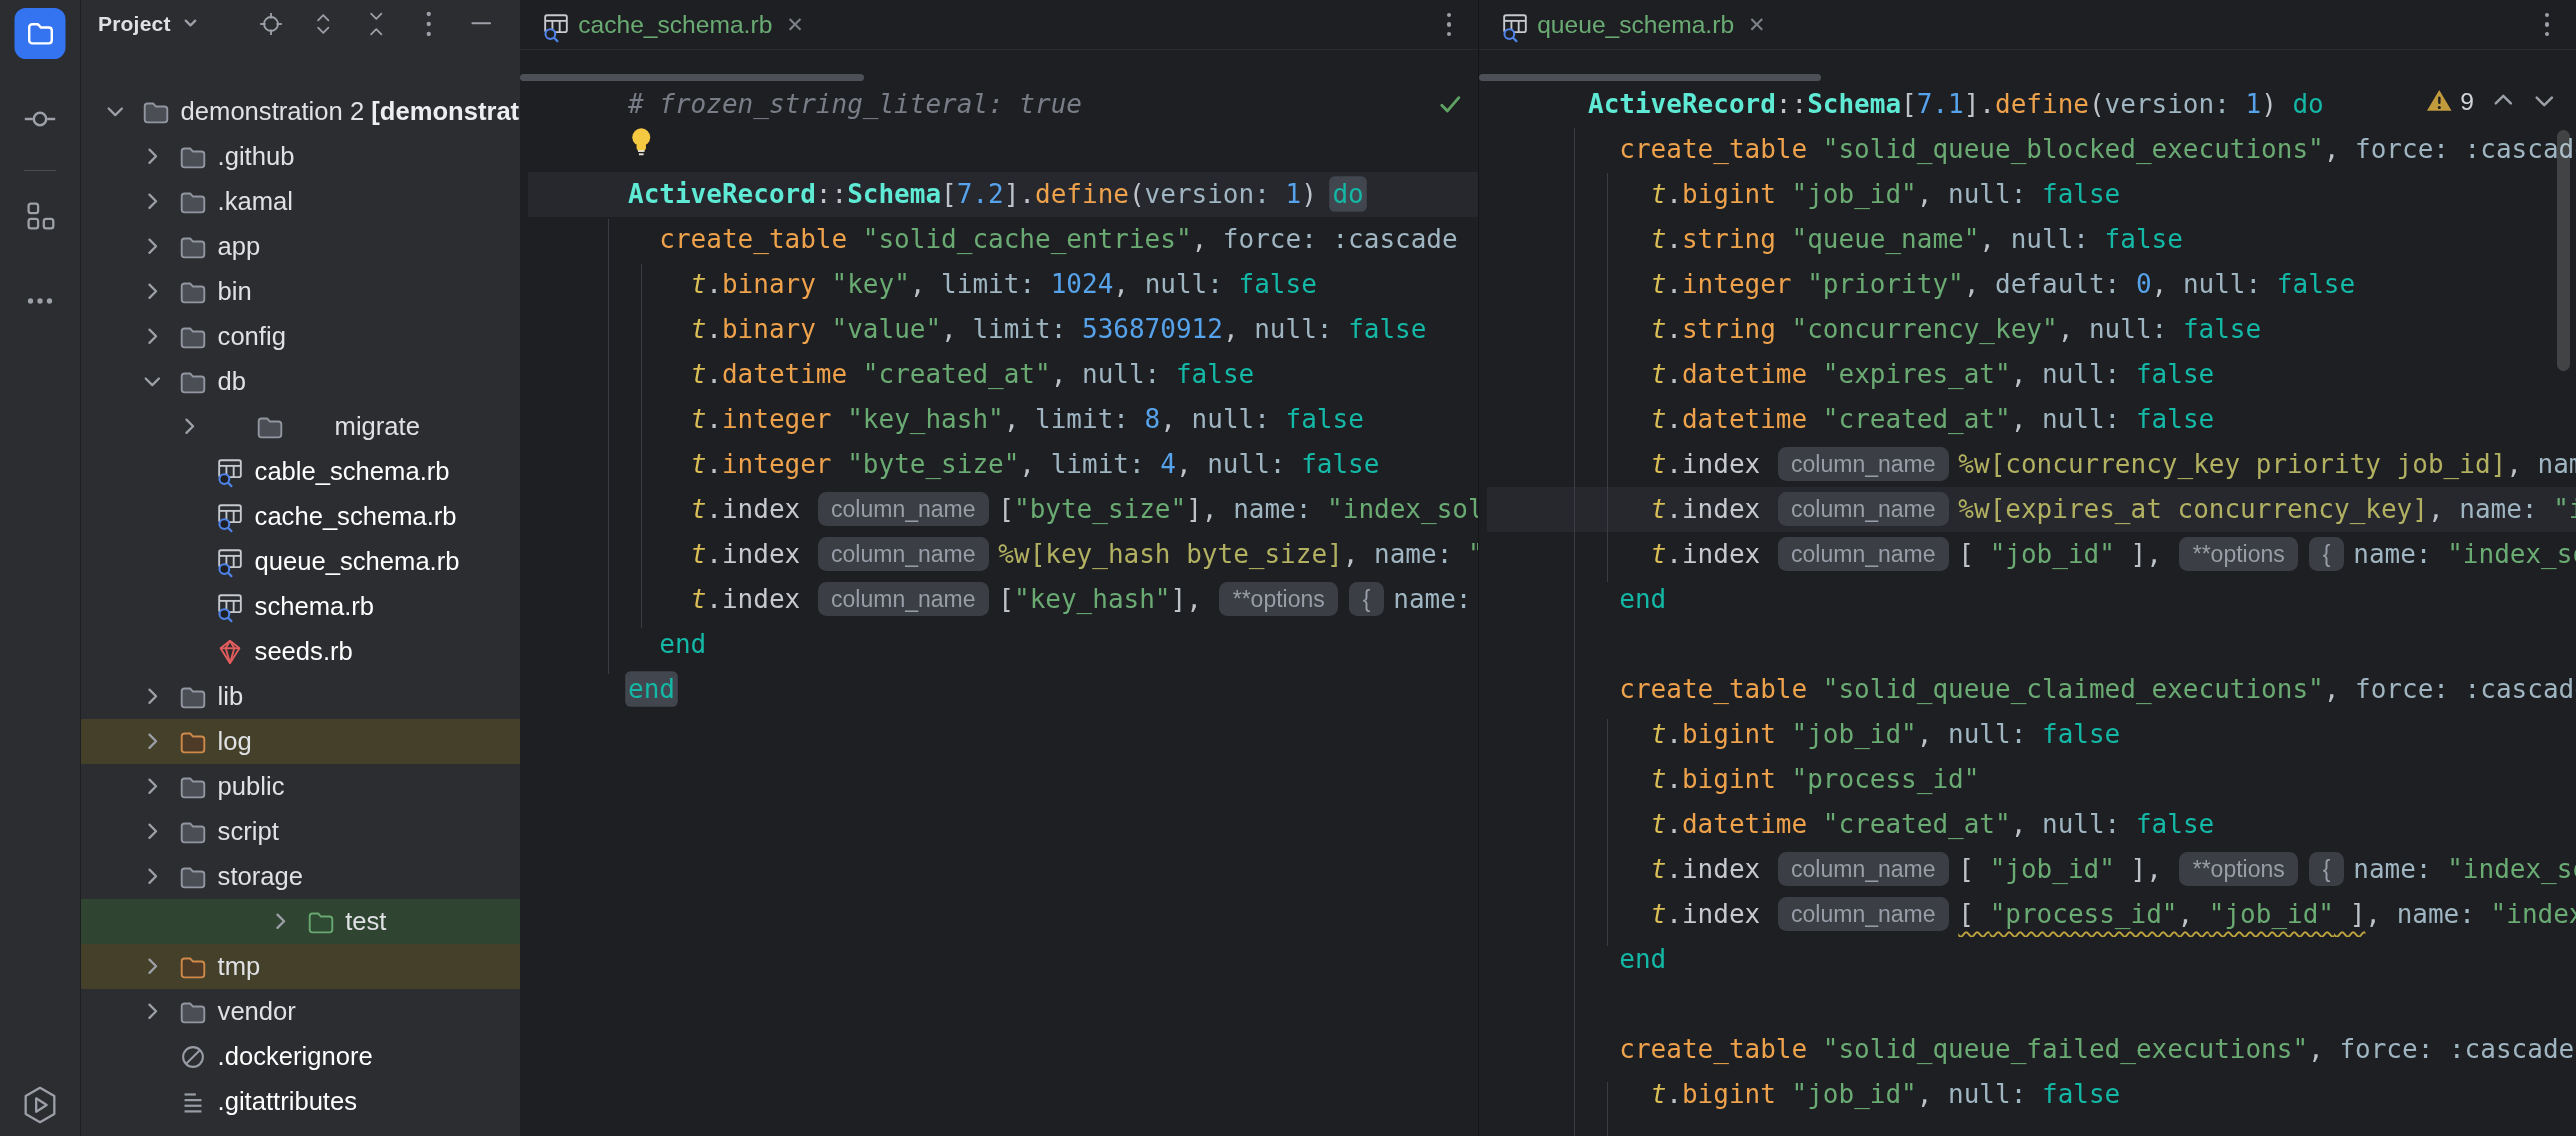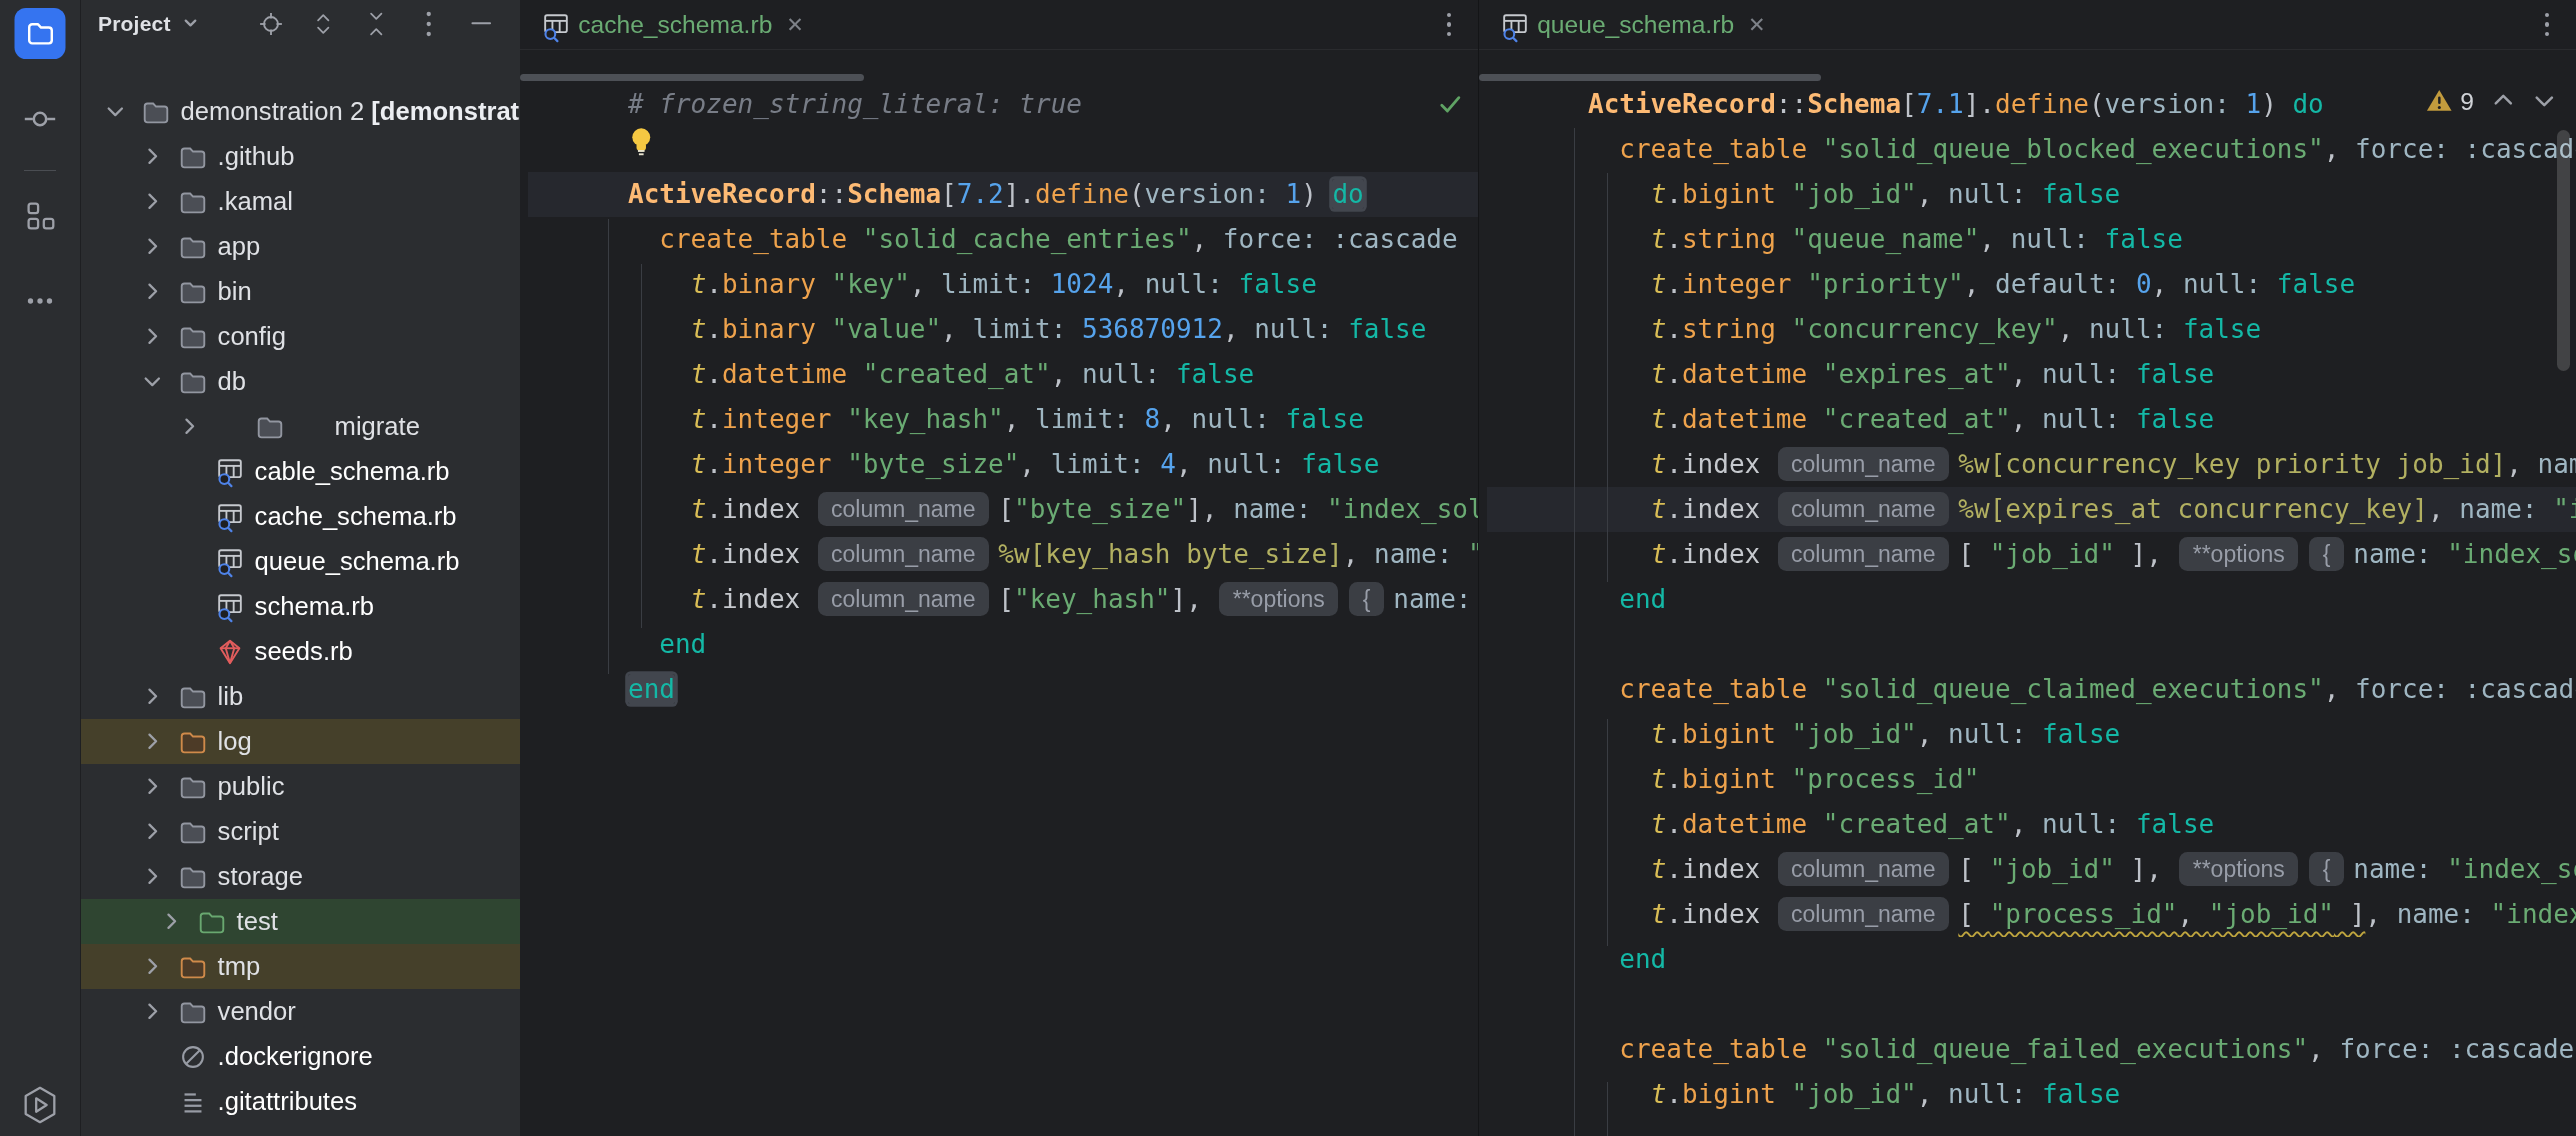--- a/index.html
+++ b/index.html
@@ -55,21 +55,21 @@
     background:rgba(255,255,255,0.16);z-index:6;}
 
   .code{position:absolute;top:32px;left:8px;right:0;font-family:"DejaVu Sans Mono","Liberation Mono",monospace;
     font-size:26px;}
   .line{height:45px;line-height:45px;white-space:pre;overflow:hidden;}
   .pane1 .line{padding-left:100px;}
   .pane2 .line{padding-left:101px;}
   .line.caret{background:#26282e;}
   .tok{color:#bec2c9;}
   .tok.cm{color:#787d87;font-style:italic;}
-  .tok.con{color:#fdba74;font-weight:600;}
+  .tok.con{color:#5eead4;font-weight:600;}
   .tok.pun{color:#bec2c9;}
   .tok.num{color:#56a3ec;}
   .tok.mc{color:#eea24c;}
   .tok.kw{color:#14b8a6;}
   .tok.tvar{color:#d9bd56;font-style:italic;}
   .tok.key{color:#9fb6c2;}
   .tok.str{color:#6aab73;}
   .tok.pw{color:#b2b061;}
   .tok.id{color:#c6c9ce;}
   .tok.box{background:#42464e;border-radius:2.8px;box-shadow:0 0 0 2.8px #42464e;}
@@ -407,21 +407,21 @@
               <polyline points="10,6 17,13 10,20" fill="none" stroke="#9da0a8" stroke-width="2.4" stroke-linecap="round" stroke-linejoin="round"></polyline>
             </svg>
           </span>
           <span class="tree-icon">
             <svg width="32" height="32" viewBox="0 0 34 34">
               <path d="M5 11c0-1.7 1.3-3 3-3h6l3 3.2h9c1.7 0 3 1.3 3 3v10.8c0 1.7-1.3 3-3 3H8c-1.7 0-3-1.3-3-3z" fill="#4b4e55" stroke="#9296a0" stroke-width="2"></path>
             </svg>
           </span>
           <span class="tree-label">storage</span>
         </div>
-        <div class="tree-row bg-test" style="padding-left: 78px;">
+        <div class="tree-row bg-test" style="padding-left: 53px; justify-content: center;">
           <span class="tree-chevron">
             <svg width="24.6" height="24.6" viewBox="0 0 26 26">
               <polyline points="10,6 17,13 10,20" fill="none" stroke="#9da0a8" stroke-width="2.4" stroke-linecap="round" stroke-linejoin="round"></polyline>
             </svg>
           </span>
           <span class="tree-icon">
             <svg width="32" height="32" viewBox="0 0 34 34">
               <path d="M5 11c0-1.7 1.3-3 3-3h6l3 3.2h9c1.7 0 3 1.3 3 3v10.8c0 1.7-1.3 3-3 3H8c-1.7 0-3-1.3-3-3z" fill="#2f4a33" stroke="#69a870" stroke-width="2"></path>
             </svg>
           </span>

